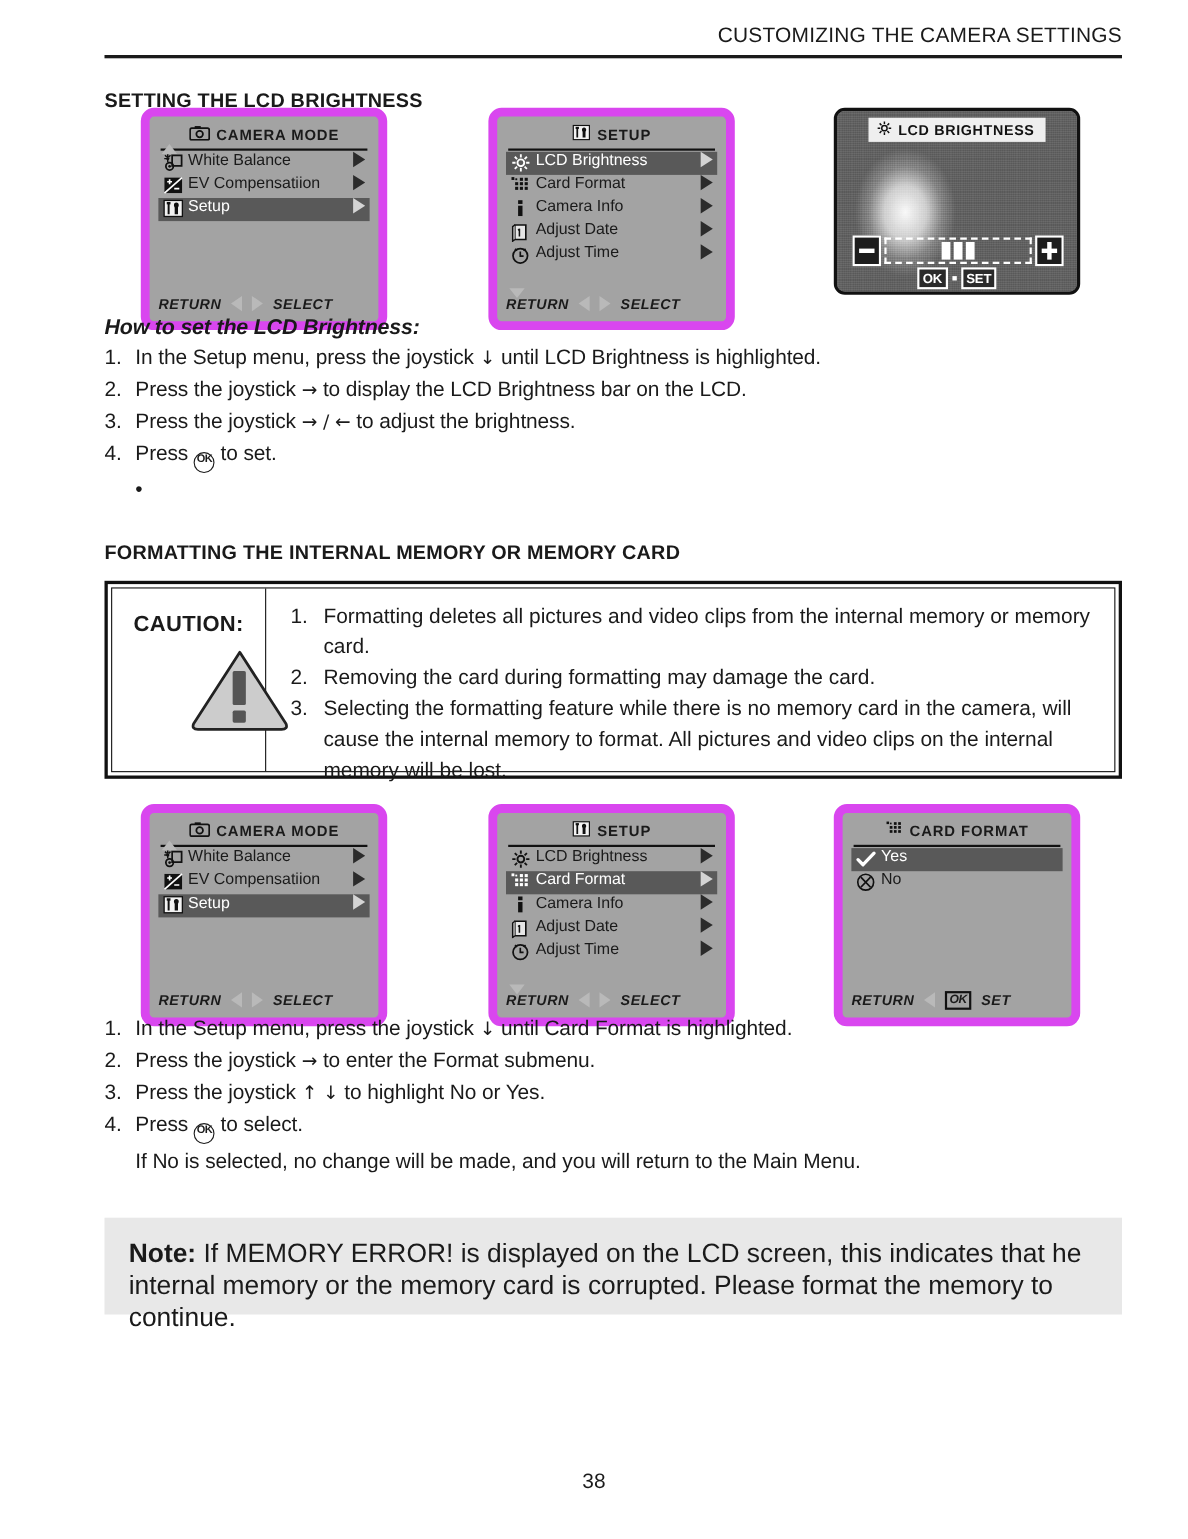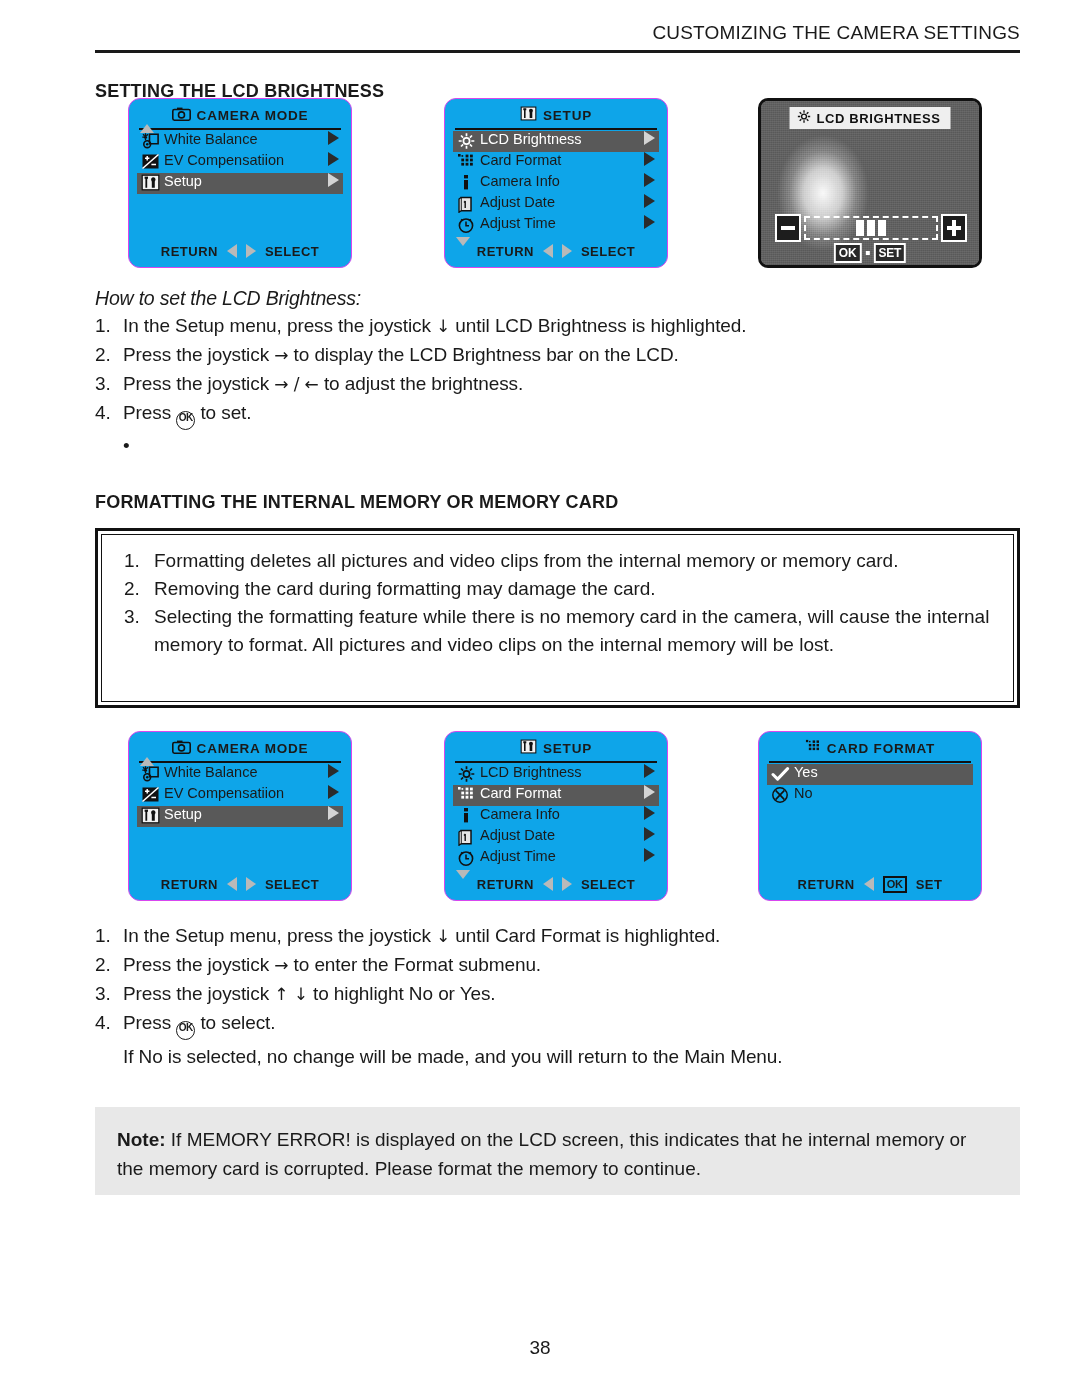--- a/index.html
+++ b/index.html
@@ -44,24 +44,24 @@
     letter-spacing: .2px;
   }
   #sec-title-1 { top: 61px; margin-top: 20px; }
   #sec-title-2 { top: 492px; }
 
   
   .lcd {
     position: absolute;
     box-sizing: border-box;
     width: 224px;
-    height: 170px;
-    border: 1px solid #d946ef;
+    height: 202px;
+    border: 8px solid #d946ef;
     border-radius: 12px;
-    background: #0ea5e9;
+    background: #a3a3a3;
     overflow: hidden;
   }
   .lcd-inner {
     position: relative;
     width: 100%;
     height: 100%;
     box-sizing: border-box;
     padding: 6px 8px 4px 8px;
     display: flex;
     flex-direction: column;
@@ -112,28 +112,28 @@
     border-left: 11px solid #2b2b2b;
     border-top: 7px solid transparent;
     border-bottom: 7px solid transparent;
     margin-right: 2px;
   }
   .lcd-row.sel .arrow { border-left-color: #d4d4d4; }
 
   .lcd-footer {
     display: flex;
     align-items: center;
-    justify-content: center;
     gap: 9px;
     font-size: 13px;
     font-weight: bold;
     letter-spacing: .5px;
     height: 20px;
     position: relative;
     padding-bottom: 2px;
+    font-style: italic;
   }
   .lcd-footer .dn-caret { position: absolute; left: 3px; top: 5px; }
 
   .tri-left {
     width: 0; height: 0;
     border-right: 10px solid #b9b9b9;
     border-top: 7px solid transparent;
     border-bottom: 7px solid transparent;
   }
   .tri-right {
@@ -266,21 +266,21 @@
     letter-spacing: -.2px;
   }
   .okset .dot { width: 4px; height: 4px; background: #fff; }
 
   
   .howto {
     position: absolute;
     left: 95px;
     top: 287px;
     font-size: 19.5px;
-    font-weight: normal;
+    font-weight: bold;
     font-style: italic;
     letter-spacing: -.2px;
   }
   .steps {
     position: absolute;
     left: 95px;
     font-size: 19px;
     letter-spacing: -.1px;
   }
   #steps-1 { top: 313px; width: 900px; }
@@ -368,21 +368,21 @@
   
   .note-box {
     position: absolute;
     left: 95px;
     top: 1107px;
     width: 925px;
     height: 88px;
     box-sizing: border-box;
     background: #e8e8e8;
     padding: 18px 22px 16px 22px;
-    font-size: 19px;
+    font-size: 24px;
     line-height: 29px;
   }
 
   .page-num {
     position: absolute;
     top: 1337px;
     left: 0;
     width: 1080px;
     text-align: center;
     font-size: 19px;
@@ -603,20 +603,30 @@
   </div>
   <div class="sub-bullet">
     <span class="bdot">•</span>
   </div>
 </div>
 
 <div class="section-title" id="sec-title-2">FORMATTING THE INTERNAL MEMORY OR MEMORY CARD</div>
 
 <div class="caution-outer">
   <div class="caution-inner">
+    <div class="caution-left">
+      <div class="caution-word">CAUTION:</div>
+      <div class="warn-tri">
+        <svg class="warn-svg" width="92" height="78" viewBox="0 0 92 78">
+          <path d="M46 5 L88 70 Q90 75 84 75 L8 75 Q2 75 4 70 Z" fill="#cccccc" stroke="#222" stroke-width="2.5" stroke-linejoin="round"></path>
+          <rect x="39.5" y="22" width="12" height="31" rx="1.5" fill="#555"></rect>
+          <rect x="39.5" y="58" width="12" height="11" rx="1.5" fill="#555"></rect>
+        </svg>
+      </div>
+    </div>
     <div class="caution-right">
       <div class="c-item">
         <span class="num">1.</span>
         <span>Formatting deletes all pictures and video clips from the internal memory or memory card.</span>
       </div>
       <div class="c-item">
         <span class="num">2.</span>
         <span>Removing the card during formatting may damage the card.</span>
       </div>
       <div class="c-item">

